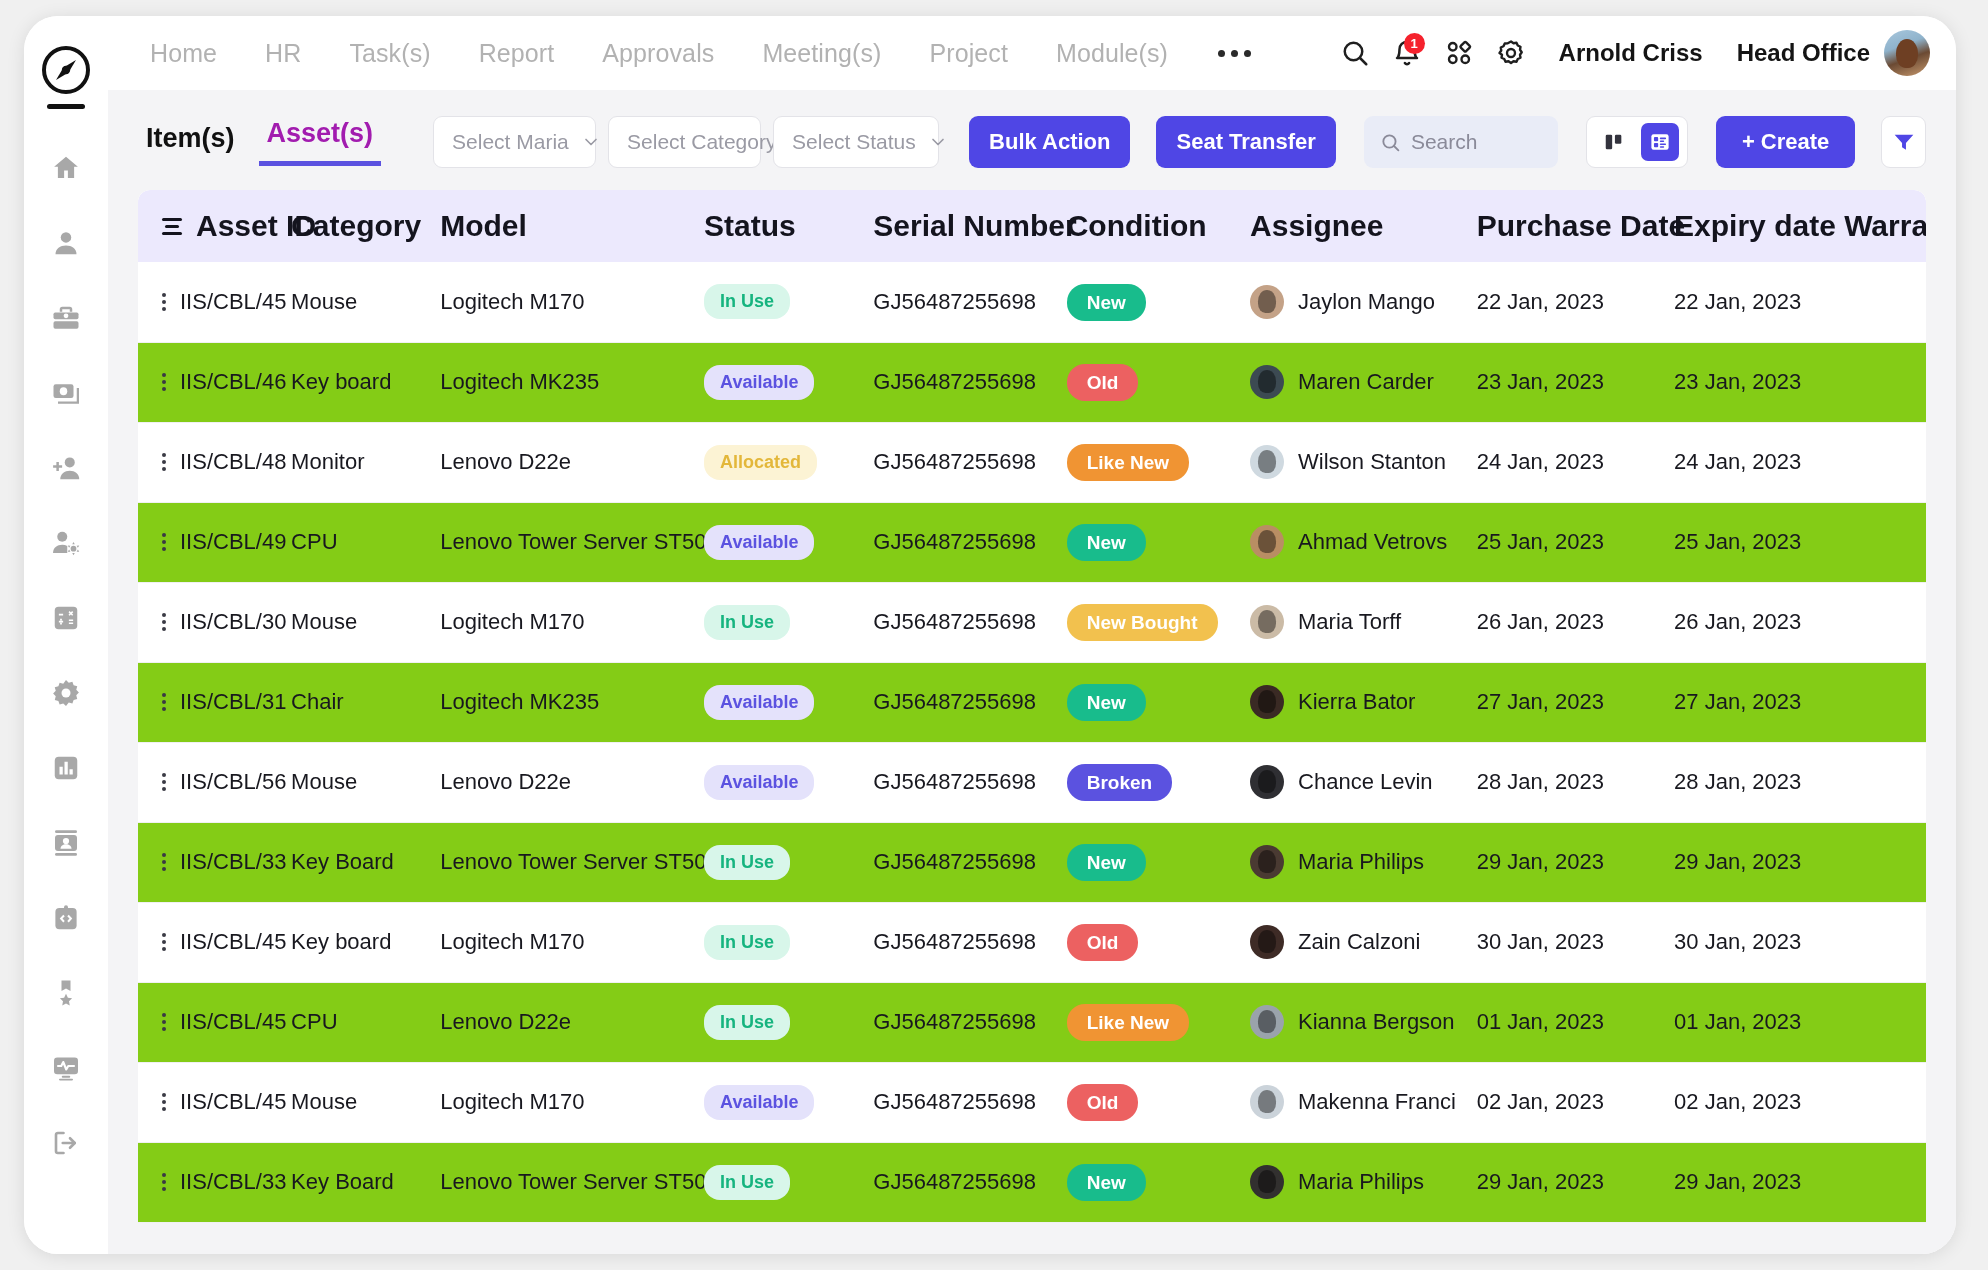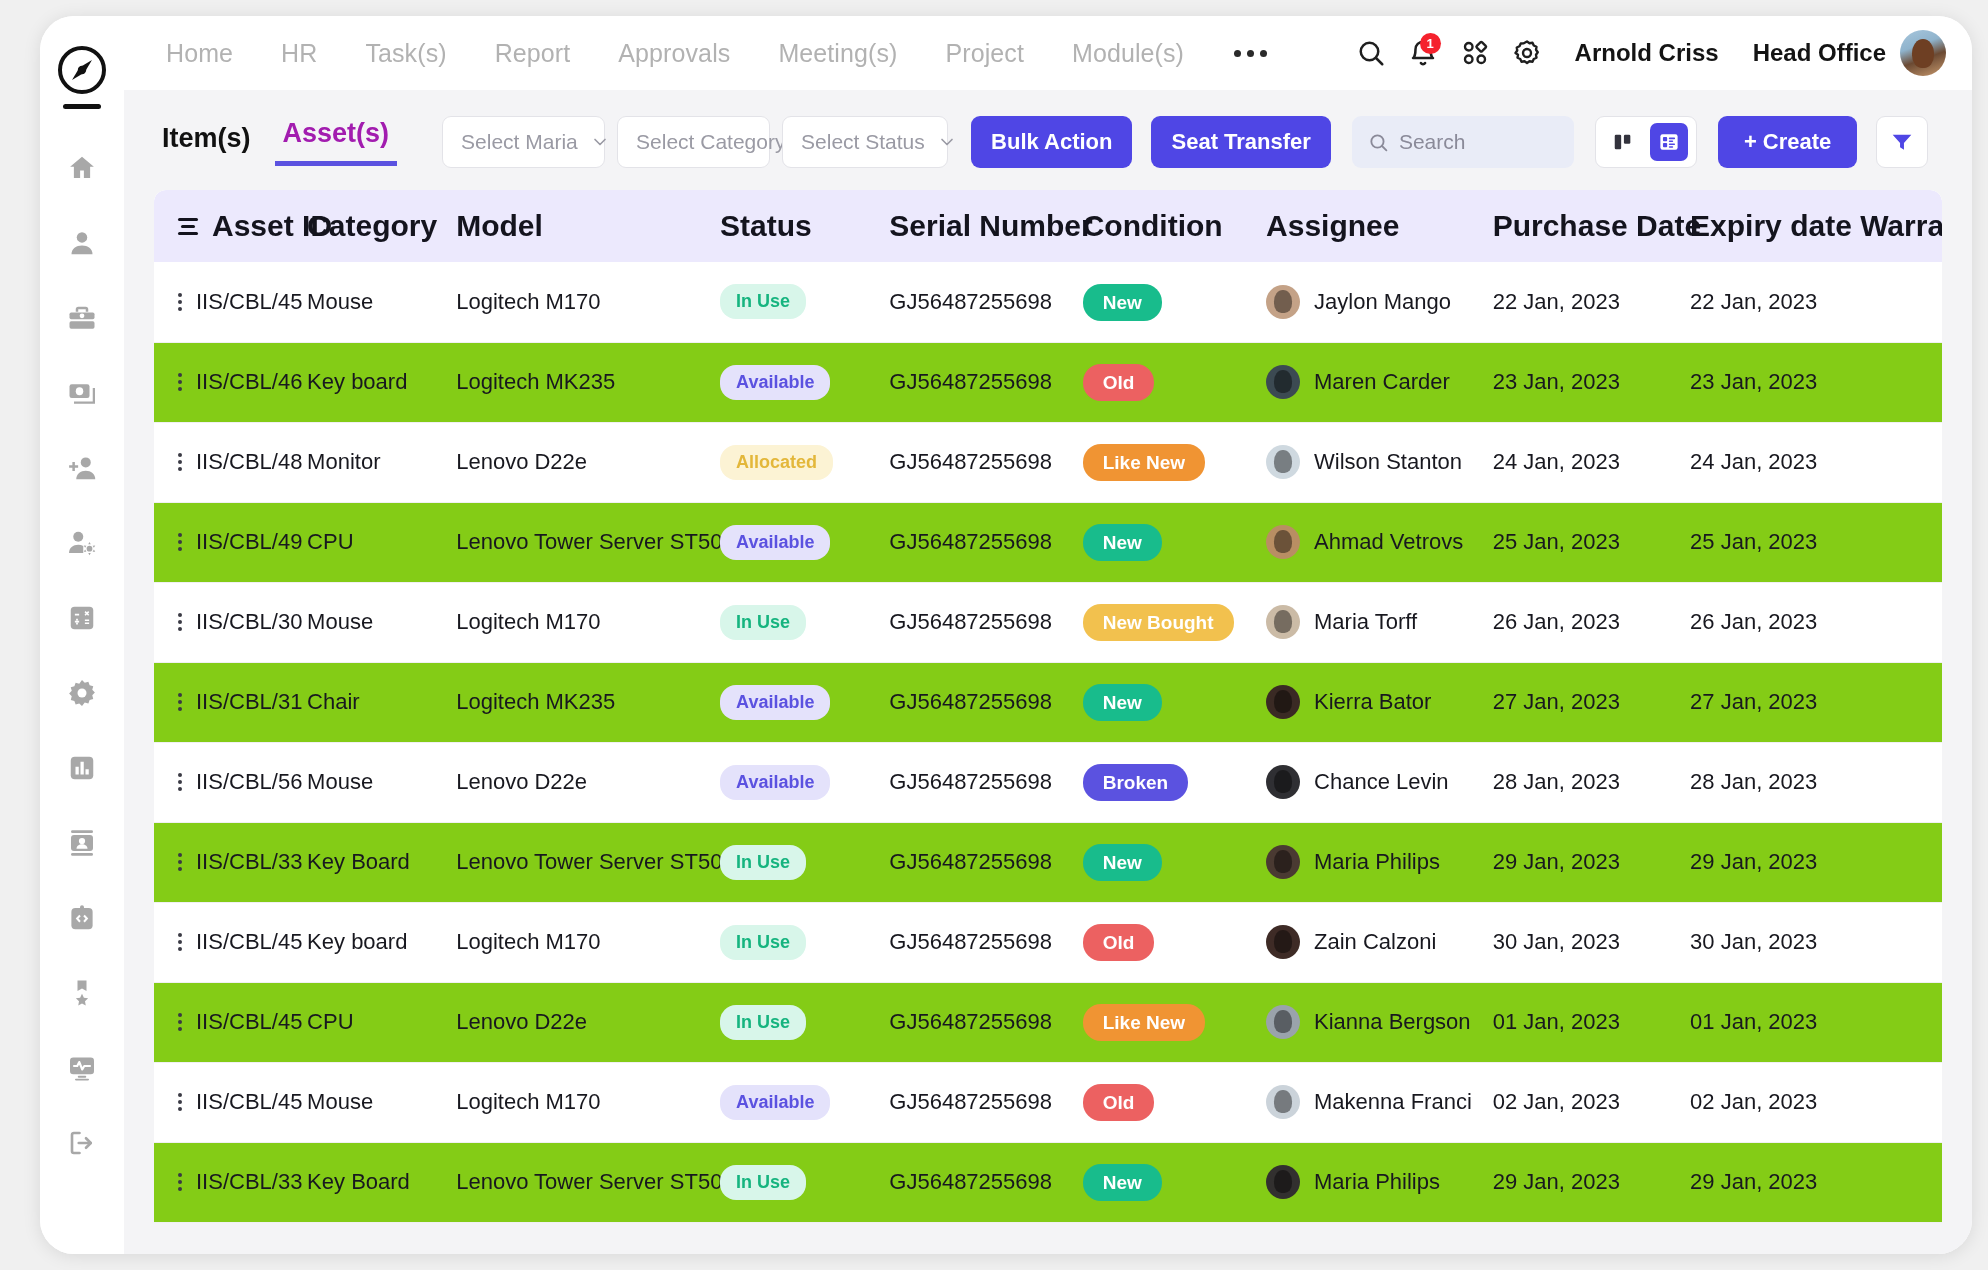--- a/index.html
+++ b/index.html
@@ -4,21 +4,21 @@
 <style>
   * { box-sizing: border-box; margin: 0; padding: 0; }
   html, body {
     width: 1988px; height: 1270px;
     background: #f0f0f0;
     font-family: "Liberation Sans", sans-serif;
     overflow: hidden;
   }
   #app {
     position: absolute;
-    left: 40px; top: 16px;
+    left: 24px; top: 16px;
     width: 1932px; height: 1238px;
     background: #ffffff;
     border-radius: 34px;
     box-shadow: 0 2px 18px rgba(0,0,0,0.10);
     overflow: hidden;
     display: flex;
   }
 
   
   .sidebar {
@@ -151,21 +151,21 @@
     display: flex;
     flex-direction: column;
     min-height: 0;
     border-top-left-radius: 0;
   }
 
   .toolbar {
     display: flex;
     align-items: center;
     padding: 26px 30px 22px 30px;
-    gap: 9px;
+    gap: 16px;
   }
   .tabs { display: flex; align-items: flex-end; gap: 0; flex: 0 0 auto; }
   .tab {
     font-size: 27px;
     font-weight: bold;
     color: #111;
     padding: 0 8px 12px 8px;
     cursor: pointer;
     white-space: nowrap;
   }

